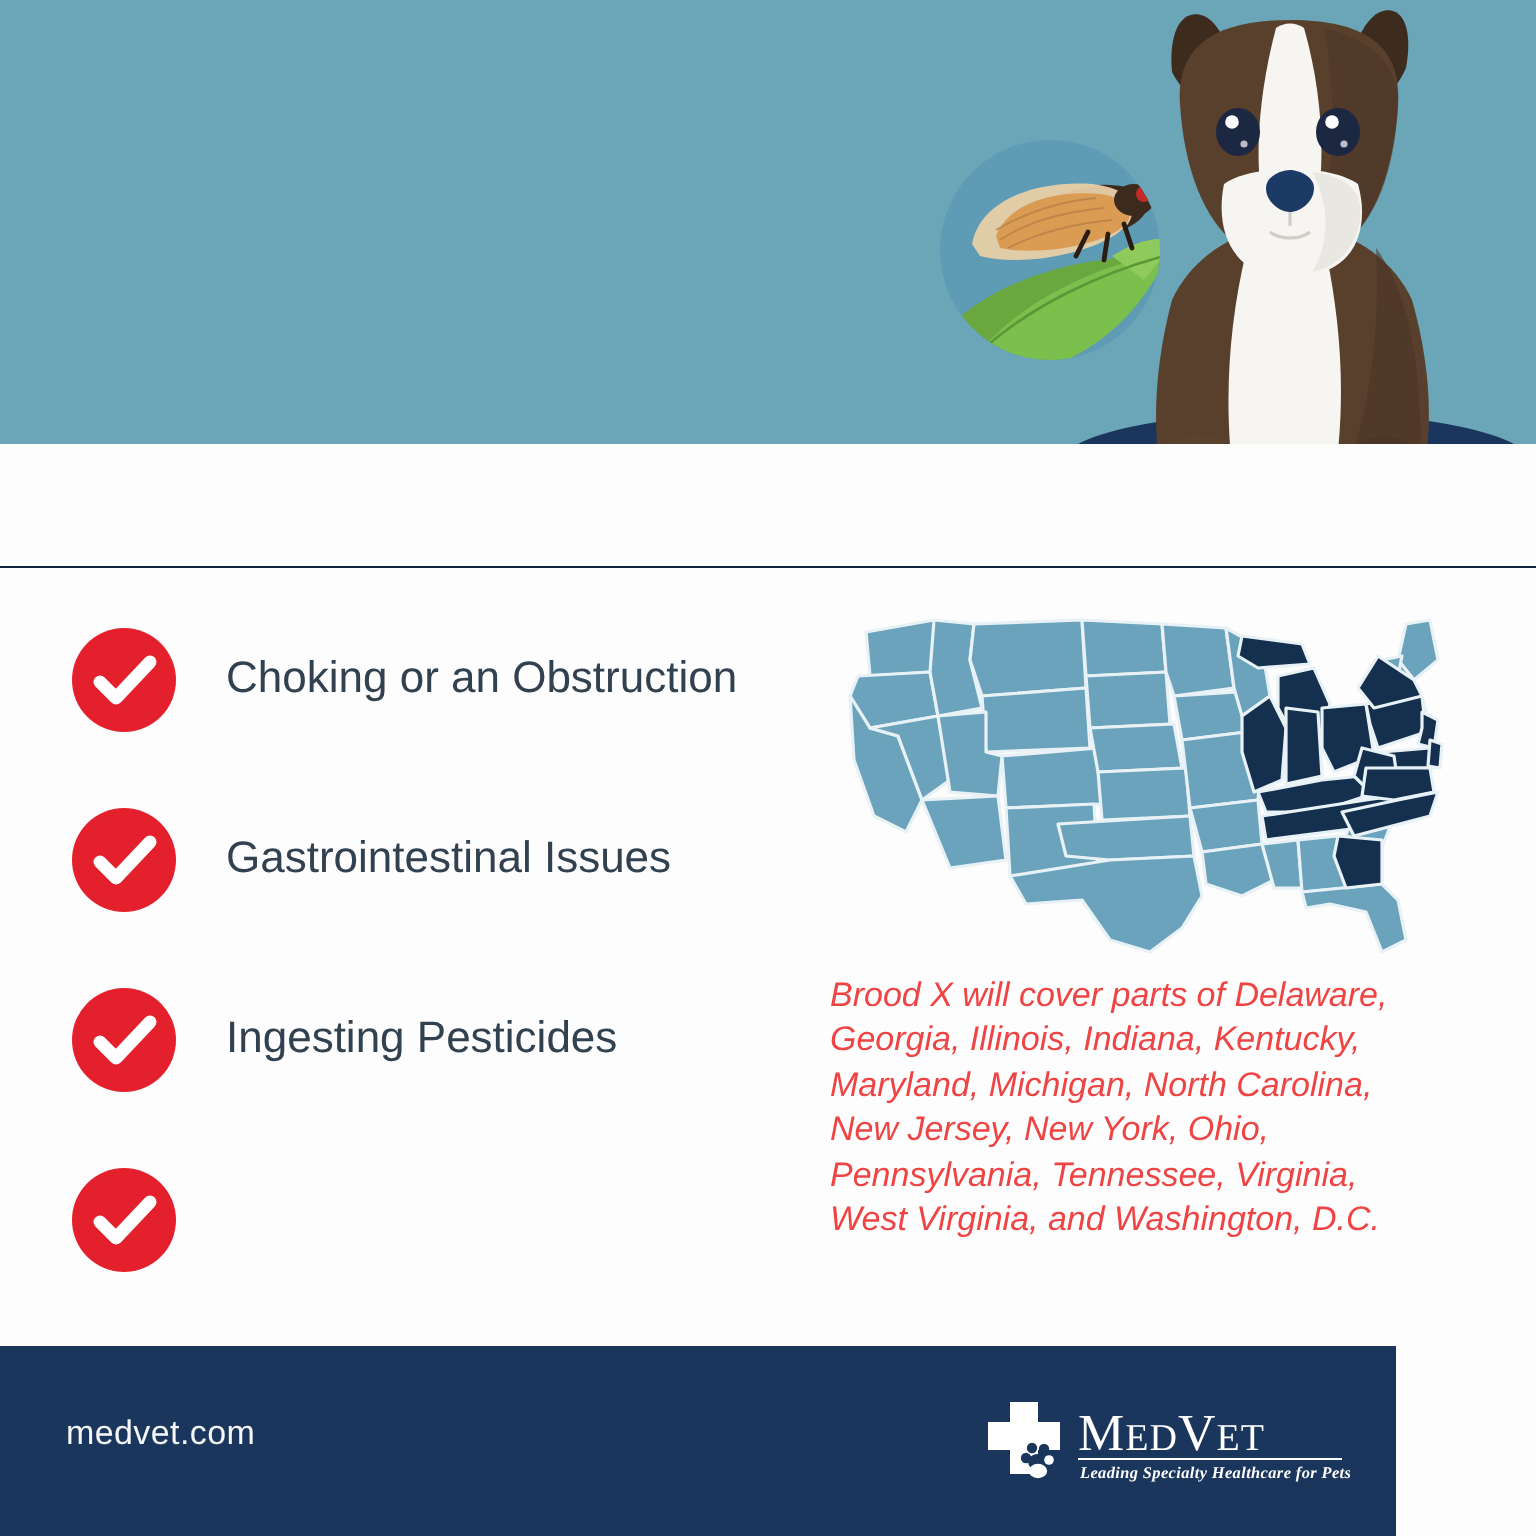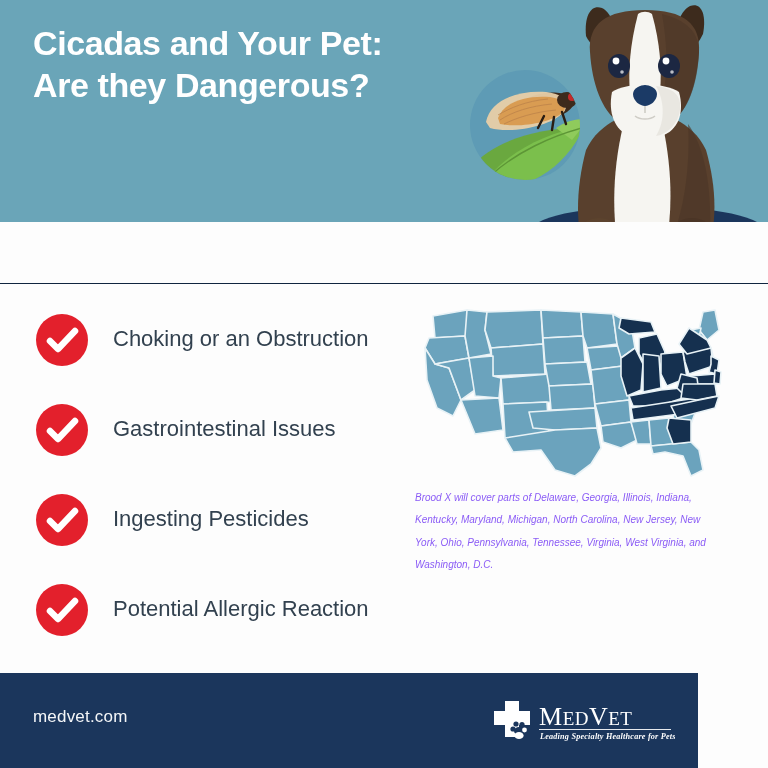--- a/index.html
+++ b/index.html
@@ -43,43 +43,39 @@
     color:#32414f;font-size:22px;line-height:26px;font-weight:normal;
     white-space:nowrap;
   }
 
   
   .map-wrap{position:absolute;left:415px;top:20px;width:312px;height:178px;}
   .map-wrap svg{display:block;}
 
   .map-caption{
     position:absolute;left:415px;top:203px;width:300px;
-    color:#8b5cf6;font-size:10px;line-height:22.4px;font-style:italic;
+    color:#ef4444;font-size:17px;line-height:22.4px;font-style:italic;
   }
 
   
   .footer{position:absolute;left:0;top:673px;width:698px;height:95px;background:#1b365c;}
   .footer-link{
     position:absolute;left:33px;top:34px;
     color:#f4f6f8;font-size:17px;font-weight:normal;letter-spacing:0.2px;
   }
   .logo{position:absolute;right:23px;top:24px;width:182px;height:50px;}
   .logo svg{display:block;}
 </style>
 </head>
 <body>
 
 <div class="page">
 
   <div class="hero">
 
-    <div class="hero-title">
-      <div>Cicadas and Your Pet:</div>
-      <div>Are they Dangerous?</div>
-    </div>
 
 
     <div class="art">
       <svg width="308" height="284" viewBox="0 0 308 284">
 
         <rect x="0" y="0" width="308" height="222" fill="#6aa5b8"></rect>
         <rect x="0" y="222" width="308" height="62" fill="#1b365c"></rect>
 
         <g>
           <ellipse cx="188" cy="232" rx="118" ry="26" fill="#1b365c"></ellipse>
@@ -196,21 +192,20 @@
         </div>
         <div class="check-label">Ingesting Pesticides</div>
       </div>
 
       <div class="check-row">
         <div class="check-badge">
           <svg width="52" height="52" viewBox="0 0 52 52">
             <path d="M14 27 L22 35 L39 17" stroke="#ffffff" stroke-width="6.5" fill="none" stroke-linecap="round" stroke-linejoin="round"></path>
           </svg>
         </div>
-        <div class="check-label">Potential Allergic Reaction</div>
       </div>
 
     </div>
 
     <div class="map-wrap">
       <svg width="312" height="178" viewBox="0 0 312 178">
         <g stroke="#e8f2f6" stroke-width="1.6" stroke-linejoin="round">
 
           <g fill="#6ba3bd">
 

